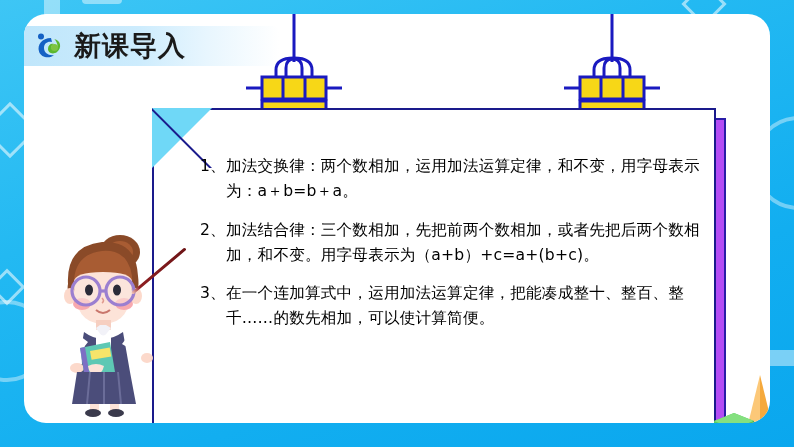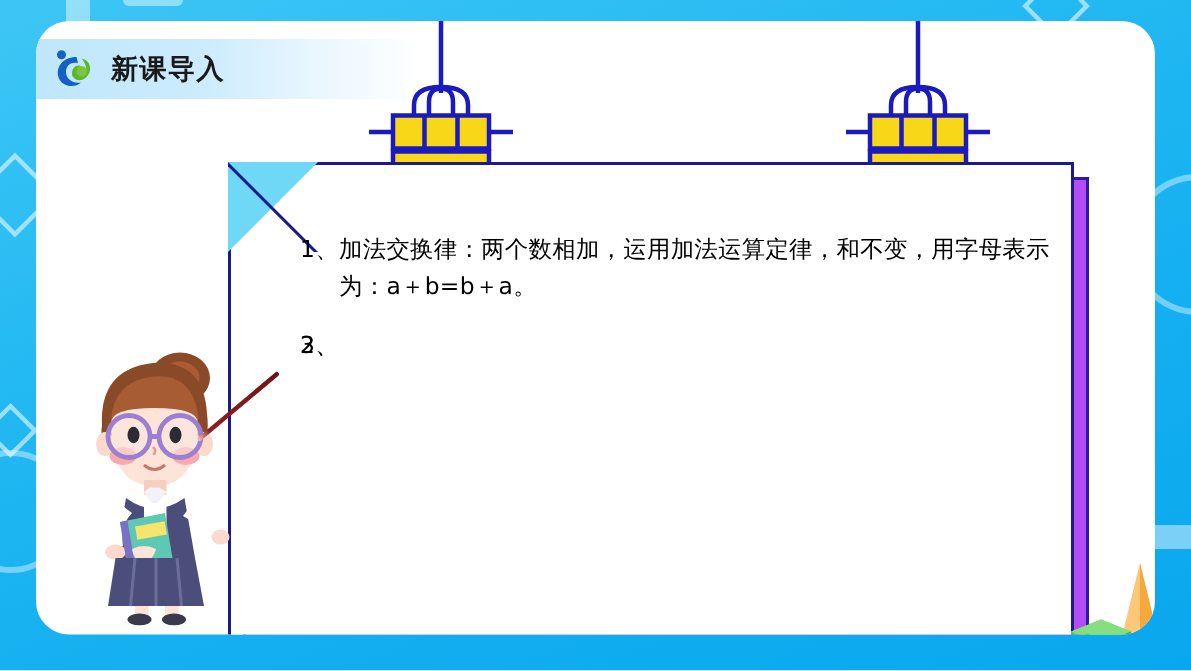--- a/index.html
+++ b/index.html
@@ -35,21 +35,21 @@
 
   
   .header{
     position:absolute;left:0px;top:12px;width:255px;height:40px;
     background:linear-gradient(90deg,#bfe6fb 0%,#cdecfd 45%,#e8f6fe 72%,#ffffff 100%);
     border-top-right-radius:6px;border-bottom-right-radius:6px;
     display:flex;align-items:center;
   }
   .logo{width:30px;height:30px;margin-left:10px;flex:0 0 auto;}
   .header-title{
-    margin-left:10px;font-size:18px;font-weight:bold;color:#1a1a1a;
+    margin-left:10px;font-size:27px;font-weight:bold;color:#1a1a1a;
     letter-spacing:1px;
     font-family:"DejaVu Sans",sans-serif;
     white-space:nowrap;
   }
 
   
   .lantern{position:absolute;top:-14px;width:96px;height:120px;}
 
   
   .frame-shadow{
@@ -159,23 +159,25 @@
       <div class="fold-line"></div>
     </div>
 
     <div class="text-wrap">
       <div class="para">
         <span class="num">1、</span>
         <span>加法交换律：两个数相加，运用加法运算定律，和不变，用字母表示为：a＋b=b＋a。</span>
       </div>
       <div class="para">
         <span class="num">2、</span>
+        <span>加法结合律：三个数相加，先把前两个数相加，或者先把后两个数相加，和不变。用字母表示为（a+b）+c=a+(b+c)。</span>
       </div>
       <div class="para">
         <span class="num">3、</span>
+        <span>在一个连加算式中，运用加法运算定律，把能凑成整十、整百、整千……的数先相加，可以使计算简便。</span>
       </div>
     </div>
 
     <svg class="teacher" viewBox="0 0 122 185">
 
       <ellipse cx="76" cy="20" rx="20" ry="17" fill="#8a4a28"></ellipse>
       <ellipse cx="76" cy="20" rx="13" ry="11" fill="#a85c33"></ellipse>
 
       <path d="M24 52 Q22 14 58 10 Q92 8 94 44 Q96 60 90 66 L30 66 Q22 62 24 52 Z" fill="#8a4a28"></path>
       <path d="M30 48 Q32 22 58 19 Q84 17 88 44 Q89 56 84 60 L34 60 Q29 56 30 48 Z" fill="#a85c33"></path>

